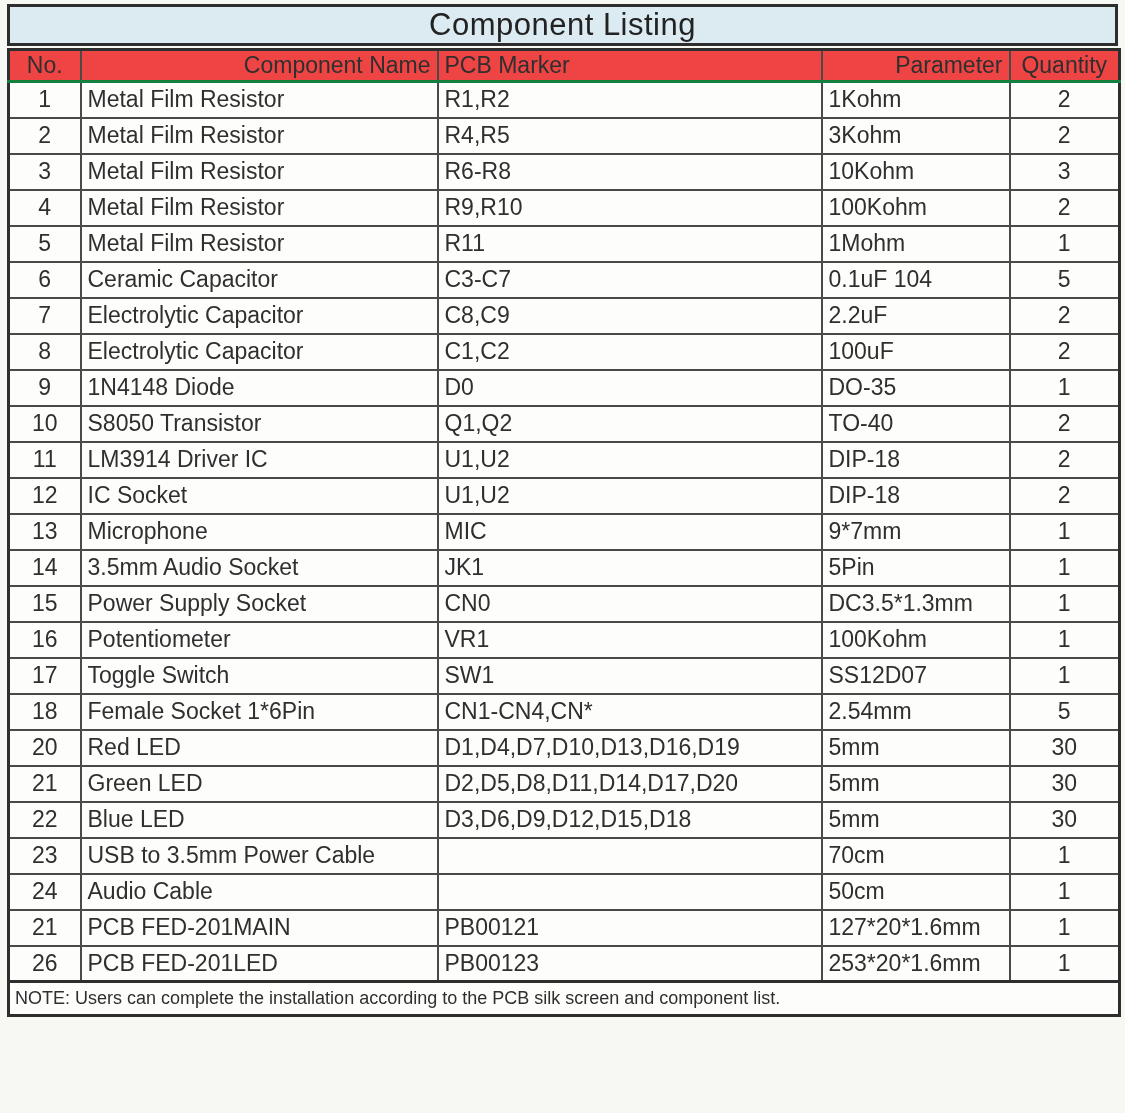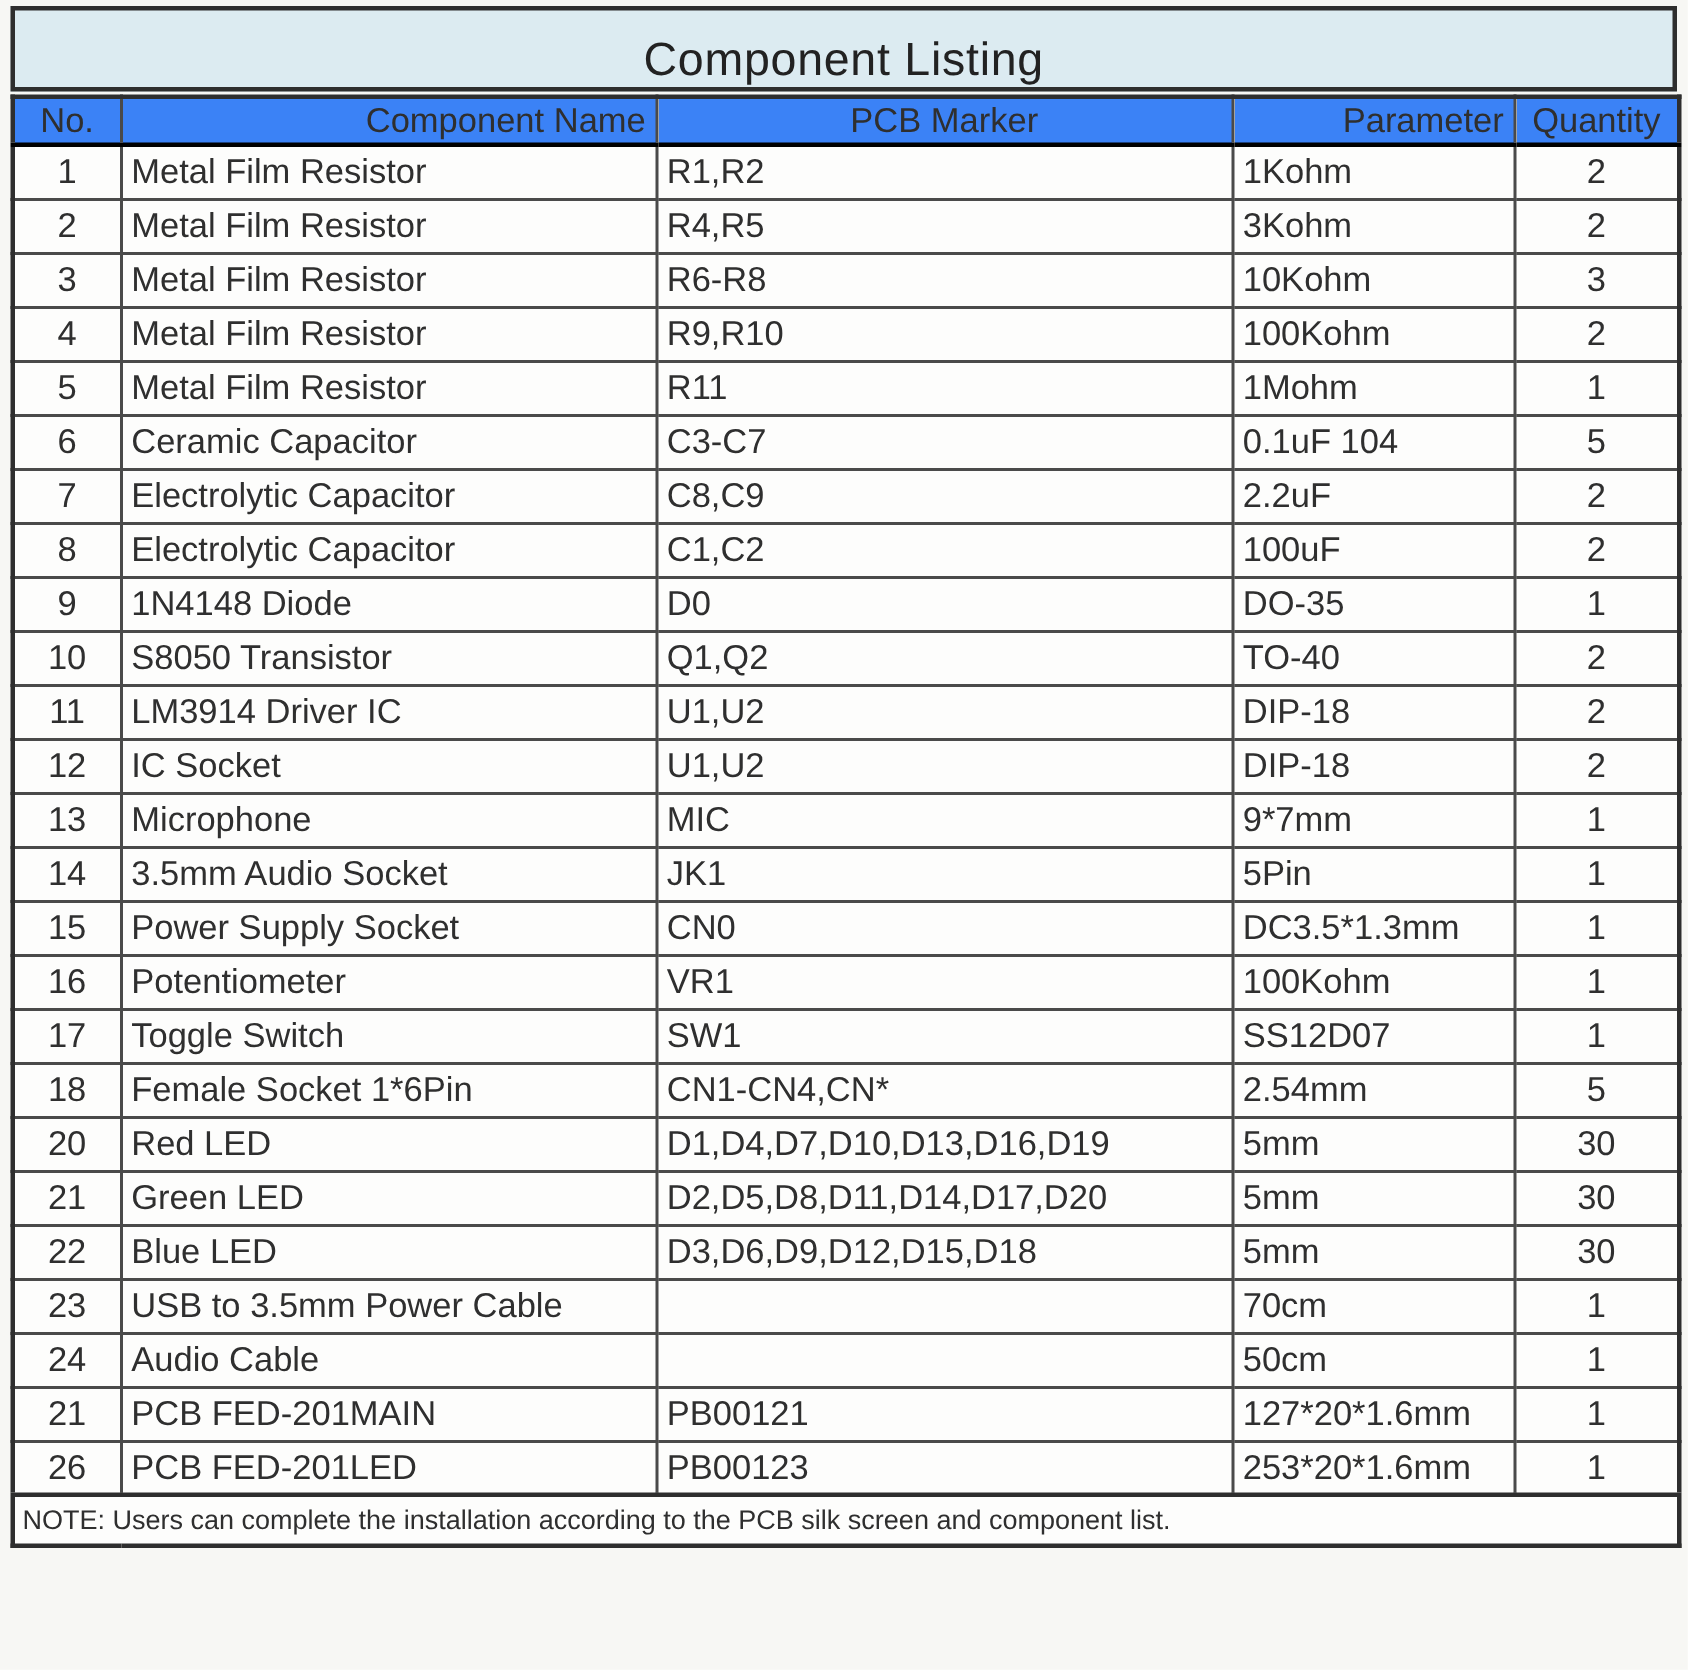--- a/index.html
+++ b/index.html
@@ -13,21 +13,21 @@
   }
   .wrap { padding: 4px 7px 0 7px; width: 1125px; }
 
   .title-box {
     width: 1111px;
     border: 3px solid #2e2e2e;
     background: #dcebf1;
     text-align: center;
     font-size: 31px;
     line-height: 31px;
-    padding: 17px 0 3px 0;
+    padding: 2px 0 3px 0;
     color: #222;
     letter-spacing: 0.5px;
     margin-bottom: 2px;
   }
 
   table.listing {
     width: 1111px;
     border-collapse: collapse;
     table-layout: fixed;
     border: 3px solid #2e2e2e;
@@ -37,31 +37,31 @@
     border: 2px solid #4a4a4a;
     font-size: 23px;
     font-weight: normal;
     padding: 0 6px;
     height: 36px;
     white-space: nowrap;
     overflow: hidden;
     color: #2f2f2f;
   }
   thead th {
-    background: #3b82f6;
+    background: #ef4444;
     height: 32px;
-    border-bottom: 3px solid #000000;
+    border-bottom: 3px solid #15803d;
     margin-top: 18px;
   }
   .col-no       { width: 72px;  text-align: center; }
   .col-name     { width: 357px; text-align: left; }
   .col-marker   { width: 384px; text-align: left; }
   .col-parameter{ width: 188px; text-align: left; }
   .col-quantity { width: 110px; text-align: center; }
-  thead th.col-marker { text-align: center; }
+  thead th.col-marker { }
   thead th.col-no, thead th.col-quantity { text-align: center; }
   thead th.col-name, thead th.col-parameter { text-align: right; }
 
   tfoot td {
     border: 2px solid #4a4a4a;
     border-top: 3px solid #2e2e2e;
     height: 34px;
     text-align: left;
     font-size: 18px;
     padding-left: 5px;

